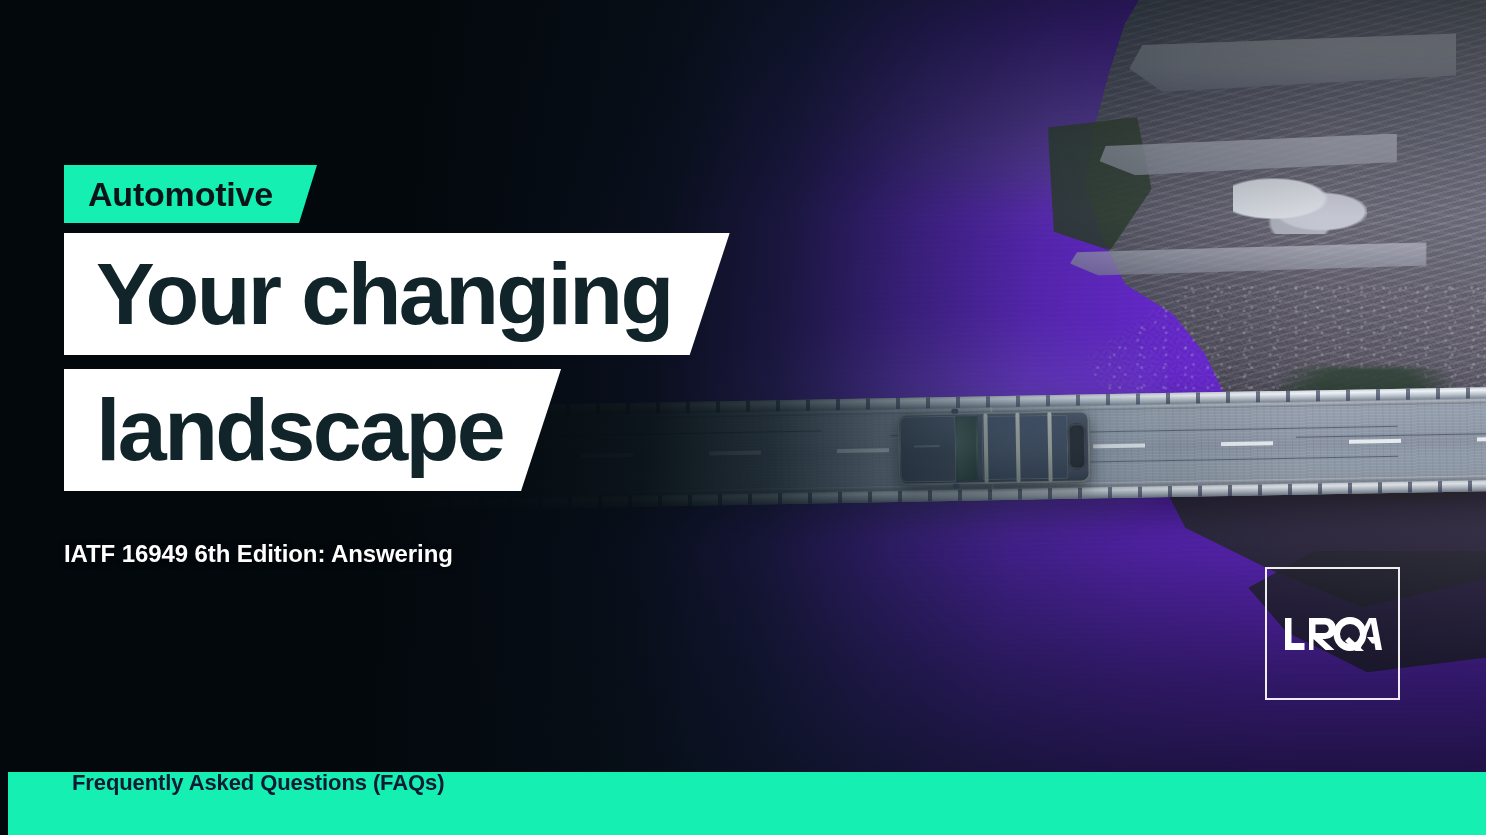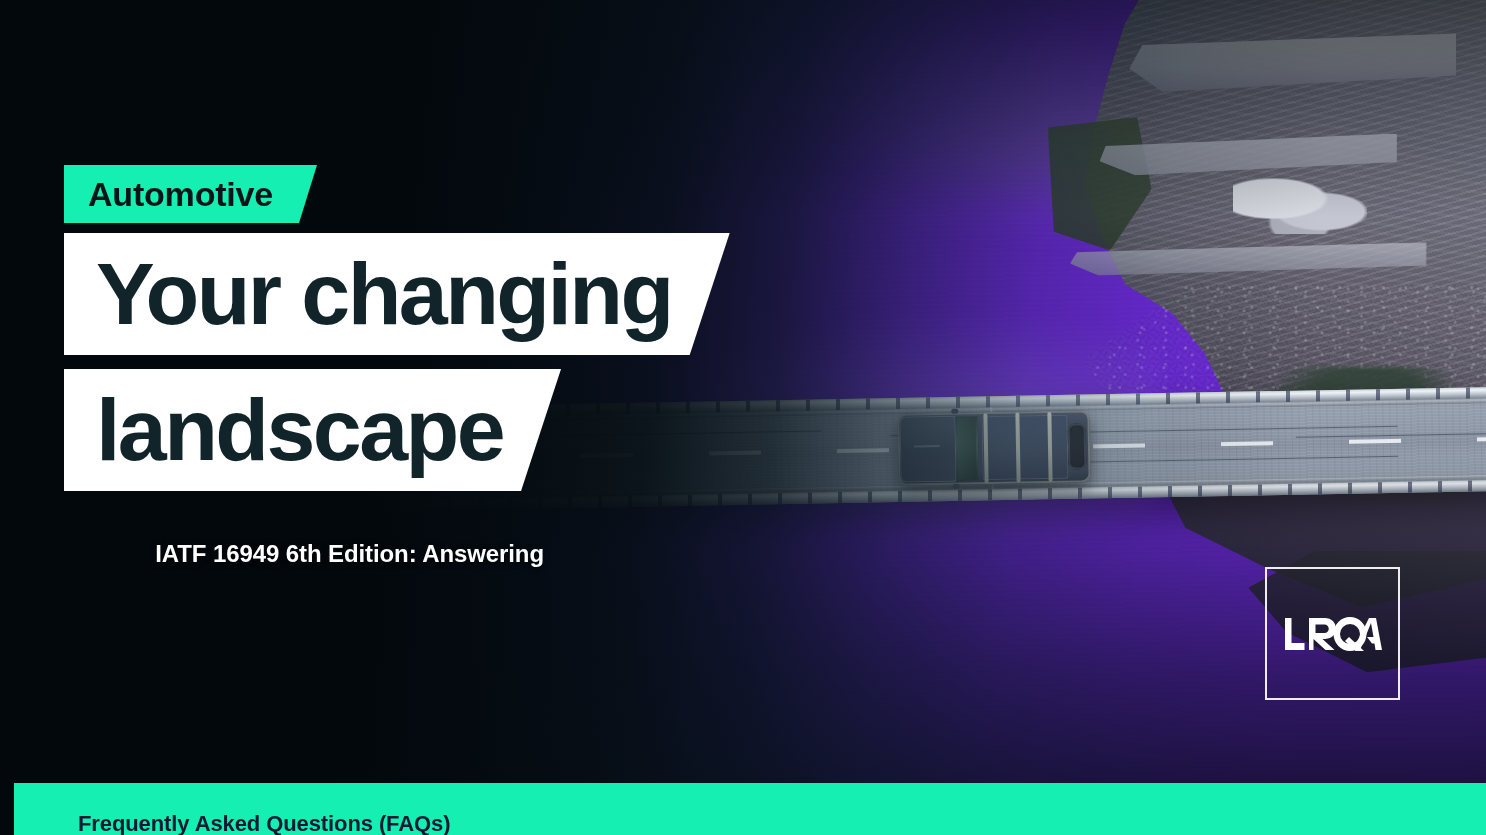--- a/index.html
+++ b/index.html
@@ -317,40 +317,39 @@
     font-size:88px; font-weight:700; letter-spacing:-2.6px;
     color:#11242a; line-height:1; white-space:nowrap;
   }
 
   .subtitle {
     position:absolute; left:64px; top:536px;
     width:480px;
     font-size:24px; font-weight:700; line-height:1.5;
     color:#ffffff; letter-spacing:-.1px;
     text-shadow:0 1px 6px rgba(0,0,0,.55);
-    text-align:right;
   }
 
   
   .logo {
     position:absolute; left:1265px; top:567px;
     width:135px; height:133px;
     border:2px solid rgba(255,255,255,.92);
   }
   .logo-inner {
     position:absolute; inset:0;
     display:flex; align-items:center; justify-content:center;
   }
   .logo-svg { display:block; }
 
   
   .footer {
-    position:absolute; left:14px; right:0; bottom:0; height:52px;
+    position:absolute; left:8px; right:0; bottom:0; height:63px;
     background:#15efb2;
-    display:flex; align-items:flex-end;
+    display:flex; align-items:flex-start;
   }
   .footer-label {
     margin-left:64px;
     font-size:22px; font-weight:700; letter-spacing:-.1px;
     color:#0e1b33; line-height:1;
   }
 </style>
 </head>
 <body>
 

